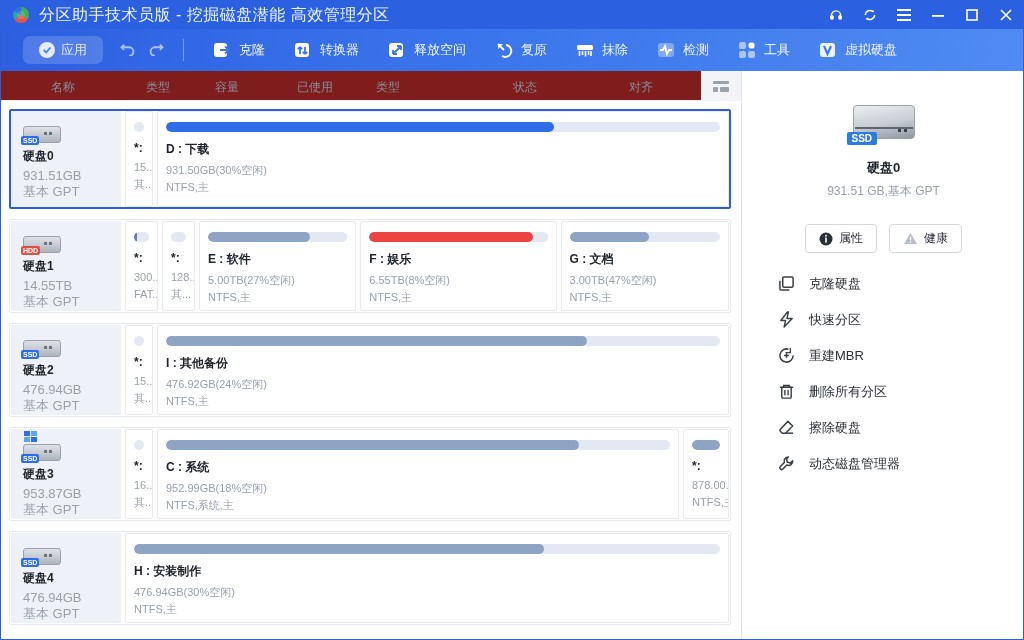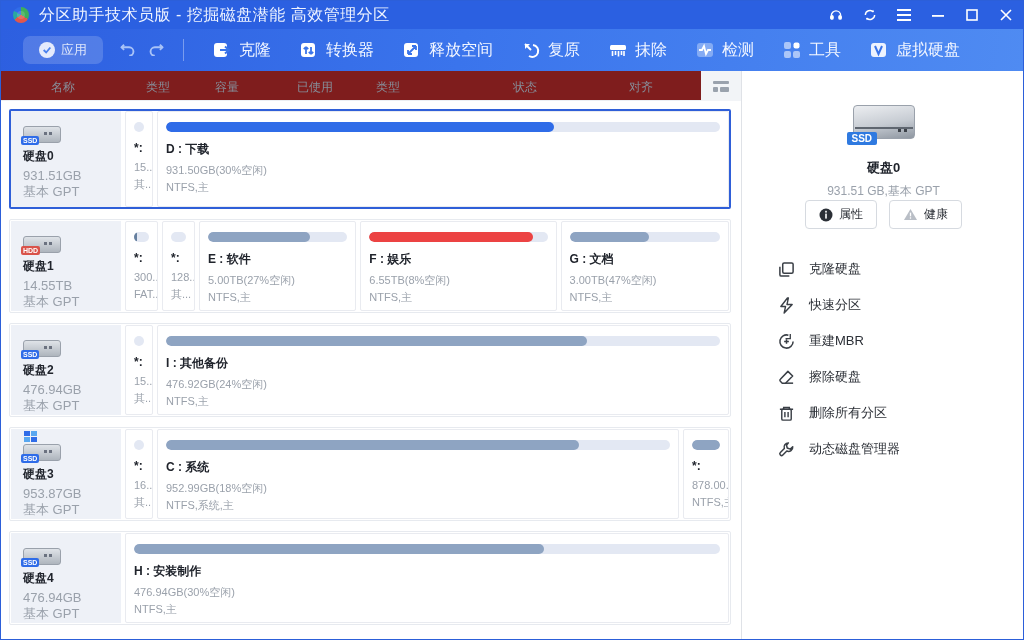--- a/index.html
+++ b/index.html
@@ -24,21 +24,21 @@
              background:linear-gradient(100deg,#2d5fe0 0%,#3a74ec 45%,#4f8bf2 100%);
              display:flex; align-items:center; }
   .apply-btn { margin-left:22px; width:80px; height:28px; border-radius:7px; background:rgba(255,255,255,.17);
                display:flex; align-items:center; justify-content:center; gap:6px; color:rgba(255,255,255,.8);
                font-size:13px; cursor:default; }
   .apply-check { width:16px; height:16px; border-radius:50%; background:rgba(255,255,255,.85);
                  display:flex; align-items:center; justify-content:center; }
   .undo-redo { display:flex; gap:12px; margin:0 18px 0 16px; }
   .ur-btn { font-size:16px; color:#a9c3f7; cursor:pointer; line-height:1; }
   .tb-sep { width:1px; height:22px; background:rgba(255,255,255,.35); margin-right:14px; }
-  .tool-item { display:flex; align-items:center; gap:7px; color:#f2f6ff; font-size:16px;
+  .tool-item { display:flex; align-items:center; gap:7px; color:#f2f6ff; font-size:13px;
                padding:0 14px; height:100%; cursor:pointer; }
   .tico { width:20px; height:20px; display:flex; align-items:center; justify-content:center; }
 
   
   .grid-header { position:absolute; left:0; top:70px; width:740px; height:30px; background:#7f1d1d;
                  border-bottom:1px solid #eceef2; font-size:12px; color:#868e99; }
   .gh-col { position:absolute; top:8px; }
   .view-tile { position:absolute; right:0; top:0; width:40px; height:30px; background:#f2f4f7;
                display:flex; align-items:center; justify-content:center; cursor:pointer; }
   .vt-ico { width:16px; height:11px; display:flex; flex-direction:column; justify-content:space-between; }
@@ -78,26 +78,26 @@
              border-left:1px solid #dfe2e7; }
   .sb-drive { width:74px; height:46px; margin:30px auto 12px auto; position:relative; }
   .sbd-body { position:absolute; left:6px; top:4px; width:62px; height:34px; border-radius:4px;
               background:linear-gradient(170deg,#eceef1 0%,#c7ccd3 55%,#8f97a1 100%); border:1px solid #9aa1ab; }
   .sbd-line { position:absolute; left:8px; top:26px; width:58px; height:2px; background:#5f6670; }
   .sbd-dots { position:absolute; right:14px; top:28px; width:9px; height:3px;
               border-left:3px solid #3c4148; border-right:3px solid #3c4148; }
   .sbd-badge { position:absolute; left:0; bottom:2px; background:#2f7ae0; color:#fff; font-weight:bold;
                font-size:10px; padding:1px 5px; border-radius:2px; }
   .sb-name { text-align:center; font-size:13px; font-weight:bold; color:#20242c; margin-bottom:6px; }
-  .sb-info { text-align:center; font-size:12px; color:#9aa1ab; margin-bottom:0; }
+  .sb-info { text-align:center; font-size:12px; color:#9aa1ab; margin-bottom:24px; }
   .sb-btns { display:flex; justify-content:center; gap:12px; margin-bottom:22px; }
   .sb-btn { display:flex; align-items:center; gap:6px; border:1px solid #d6dae0; border-radius:4px;
             padding:5px 13px; font-size:12px; color:#2b2f36; cursor:pointer; background:#fff; }
   .sb-actions { padding-left:36px; }
-  .sb-action { display:flex; align-items:center; gap:14px; height:36px; font-size:13px; color:#2b2f36; cursor:pointer; }
+  .sb-action { display:flex; align-items:flex-start; gap:14px; height:36px; font-size:13px; color:#2b2f36; cursor:pointer; }
   .sb-action svg { flex:none; }
 </style>
 </head>
 <body>
 
 <div class="titlebar">
   <div class="app-logo"></div>
   <div class="win-title">分区助手技术员版 - 挖掘磁盘潜能 高效管理分区</div>
   <div class="tb-right">
     <div class="tb-btn">
@@ -497,34 +497,34 @@
     </div>
     <div class="sb-action">
       <svg width="17" height="17" viewBox="0 0 18 18" fill="none" stroke="#3a3f46" stroke-width="1.6">
           <path d="M16 9A7 7 0 1 1 11 2.3"></path>
           <path d="M13 1v5h-5" stroke-width="1.4"></path>
           <path d="M9 6.5v5M6.5 9h5"></path>
         </svg>
       <span>重建MBR</span>
     </div>
     <div class="sb-action">
-      <svg width="17" height="17" viewBox="0 0 18 18" fill="none" stroke="#3a3f46" stroke-width="1.6">
-          <path d="M10.5 2.5l5 5L8 15H4.5l-2-2a1.5 1.5 0 0 1 0-2.2z" stroke-linejoin="round"></path>
-          <path d="M8 15h8"></path>
-        </svg>
-      <span>擦除硬盘</span>
-    </div>
-    <div class="sb-action">
       <svg width="17" height="17" viewBox="0 0 18 18" fill="none" stroke="#3a3f46" stroke-width="1.5">
           <path d="M2 4.5h14M6 4V2.5h6V4"></path>
           <rect x="4" y="4.5" width="10" height="11.5" rx="1.2"></rect>
           <path d="M7.3 7.5v5.5M10.7 7.5v5.5"></path>
         </svg>
       <span>删除所有分区</span>
     </div>
     <div class="sb-action">
       <svg width="17" height="17" viewBox="0 0 18 18" fill="none" stroke="#3a3f46" stroke-width="1.6">
+          <path d="M10.5 2.5l5 5L8 15H4.5l-2-2a1.5 1.5 0 0 1 0-2.2z" stroke-linejoin="round"></path>
+          <path d="M8 15h8"></path>
+        </svg>
+      <span>擦除硬盘</span>
+    </div>
+    <div class="sb-action">
+      <svg width="17" height="17" viewBox="0 0 18 18" fill="none" stroke="#3a3f46" stroke-width="1.6">
           <path d="M11 2a4.5 4.5 0 0 0-4.3 6L2.5 12.2a1.8 1.8 0 0 0 2.6 2.6L9.3 10.6A4.5 4.5 0 0 0 15.6 6L13 8.6 9.8 7.4 9 4.5 11 2z" stroke-linejoin="round"></path>
         </svg>
       <span>动态磁盘管理器</span>
     </div>
   </div>
 </div>
 
 </body></html>

